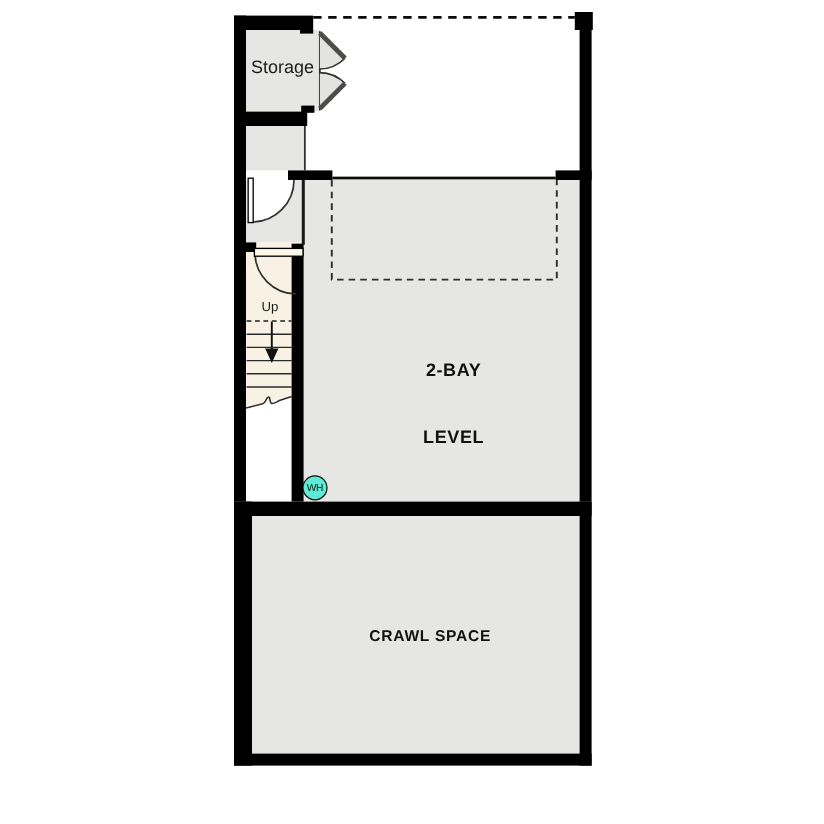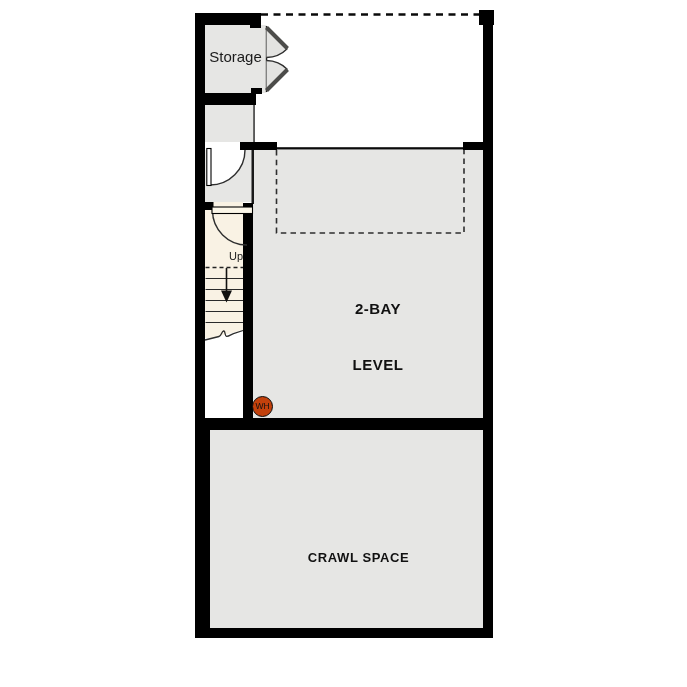--- a/index.html
+++ b/index.html
@@ -16,31 +16,31 @@
   .stairfl { fill: #f9f2e4; }
   .wall    { fill: #000000; }
   .thinln  { stroke: #2e2e2e; fill: none; }
   .lbl {
     position: absolute;
     color: #111111;
     text-align: center;
     white-space: pre;
   }
   .lbl-storage { left: 205px; top: 48px;  width: 61px;  font-size: 15px; color:#1b1b1b; }
-  .lbl-up      { left: 205px; top: 250px; width: 40px;  font-size: 11px;   color:#1b1b1b;margin-left:11px; }
+  .lbl-up      { left: 205px; top: 250px; width: 40px;  font-size: 11px;   color:#1b1b1b; }
   .lbl-garage  { left: 253px; top: 263px; width: 230px; font-size: 15px; font-weight: bold; line-height: 18.5px; letter-spacing: .5px; padding-left: 10px; }
-  .lbl-crawl   { left: 210px; top: 550px; width: 297px; font-size: 13px; font-weight: bold; letter-spacing: .6px; }
+  .lbl-crawl   { left: 210px; top: 522px; width: 297px; font-size: 13px; font-weight: bold; letter-spacing: .6px; }
   .lbl-title   { left: 201px; top: 652px; width: 200px; font-size: 18px; font-weight: bold; letter-spacing: .3px; text-align: left; color:#000; }
   .wh {
     position: absolute;
     left: 252px; top: 396px;
     width: 21px; height: 21px;
     border: 1.6px solid #0c0c0c;
     border-radius: 50%;
-    background: #c2410c;
+    background: #5eead4;
     font-size: 8.5px;
     line-height: 18px;
     text-align: center;
     letter-spacing: -0.2px;
     color: #111;
     box-sizing: border-box;
   }
 </style>
 </head>
 <body>

